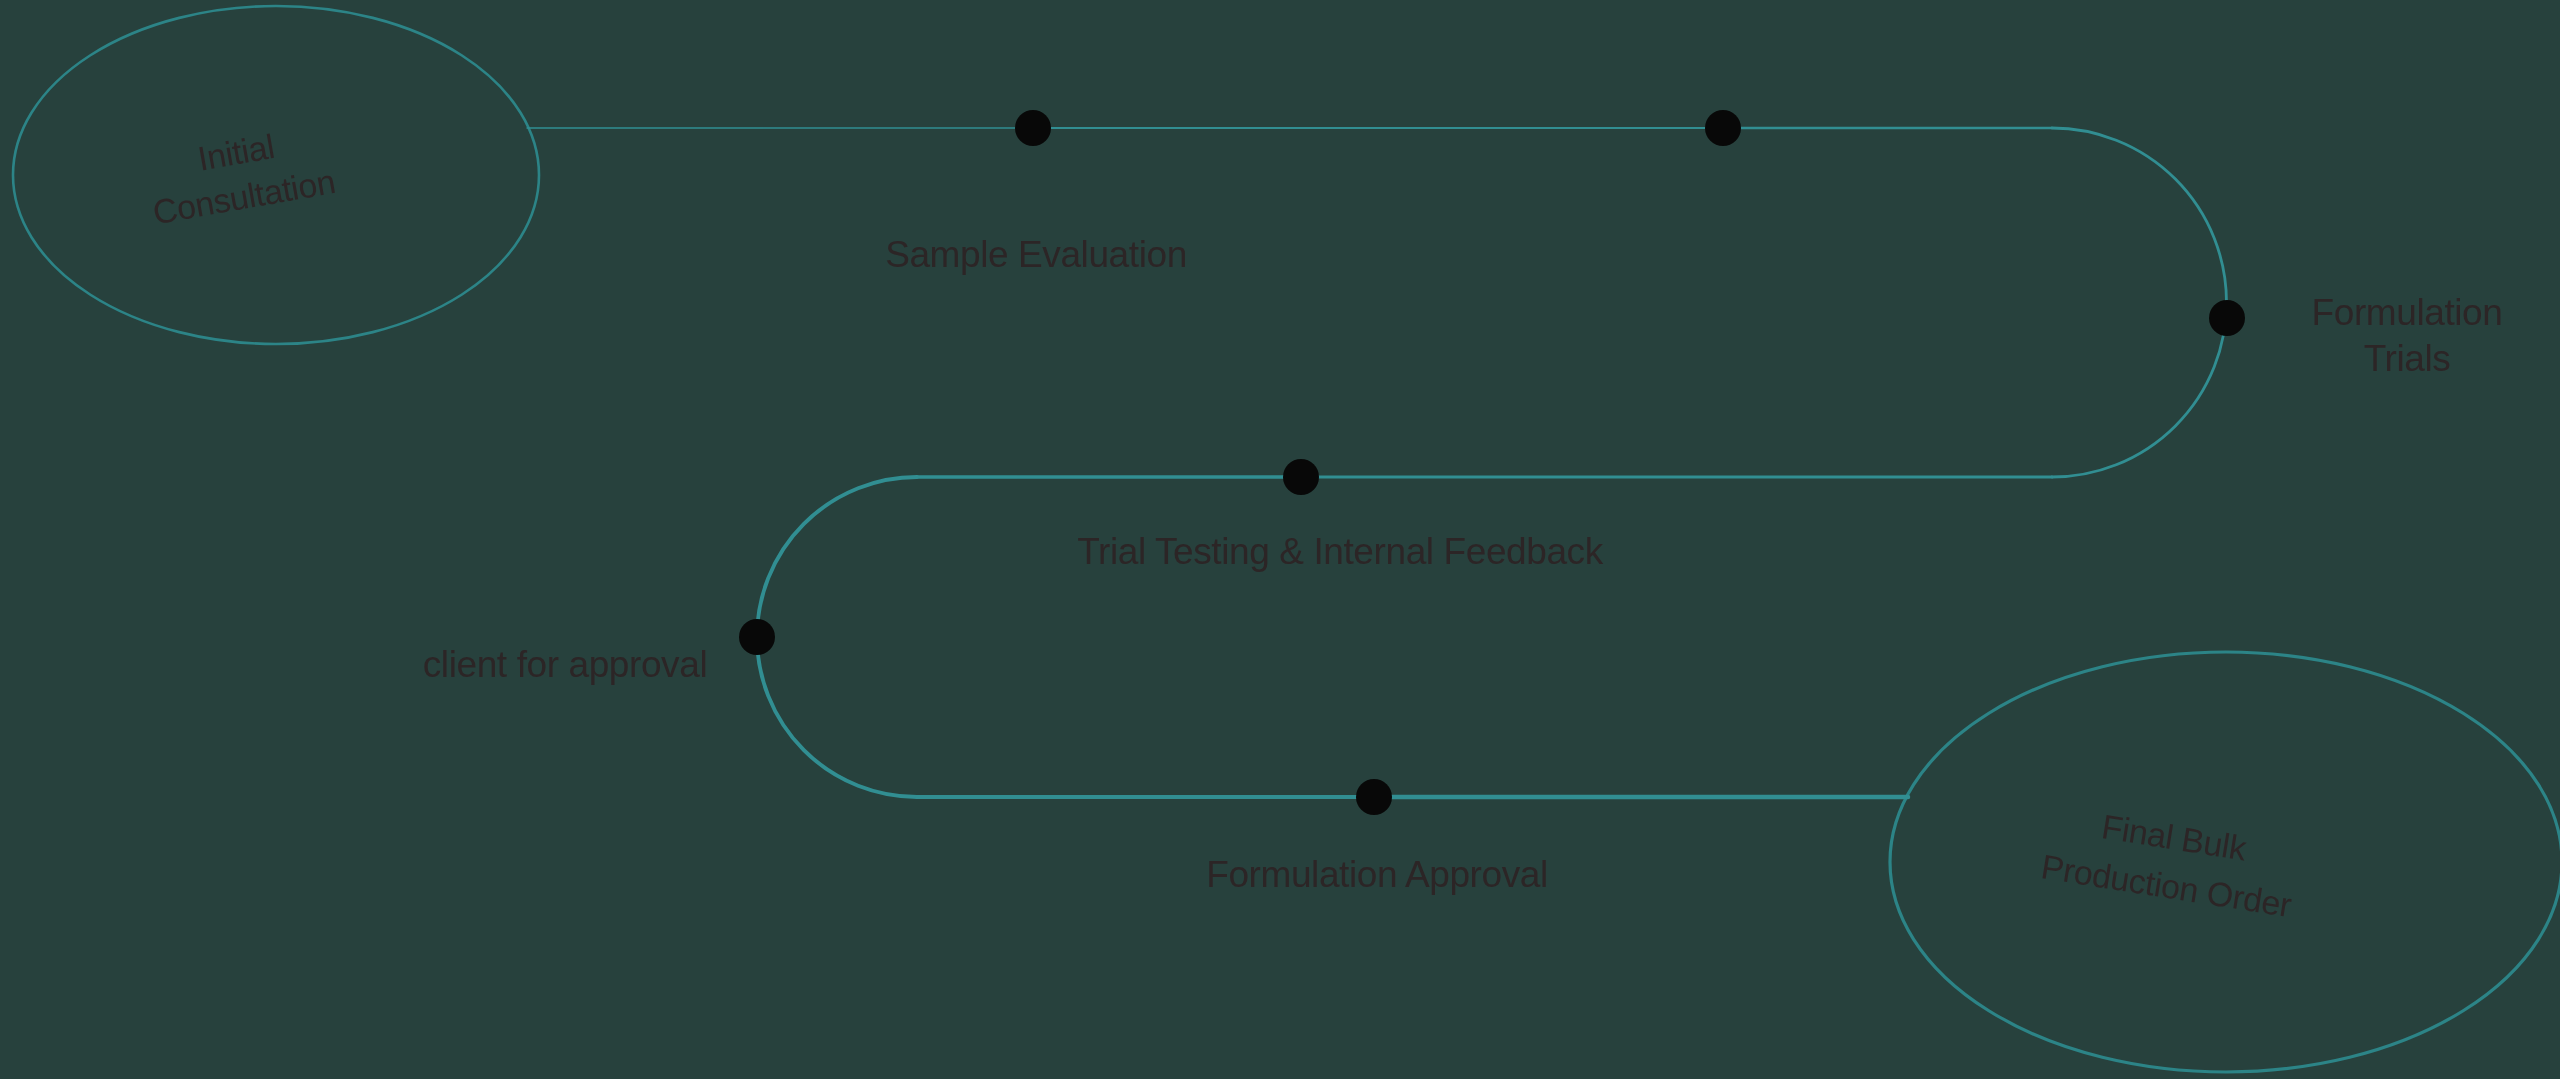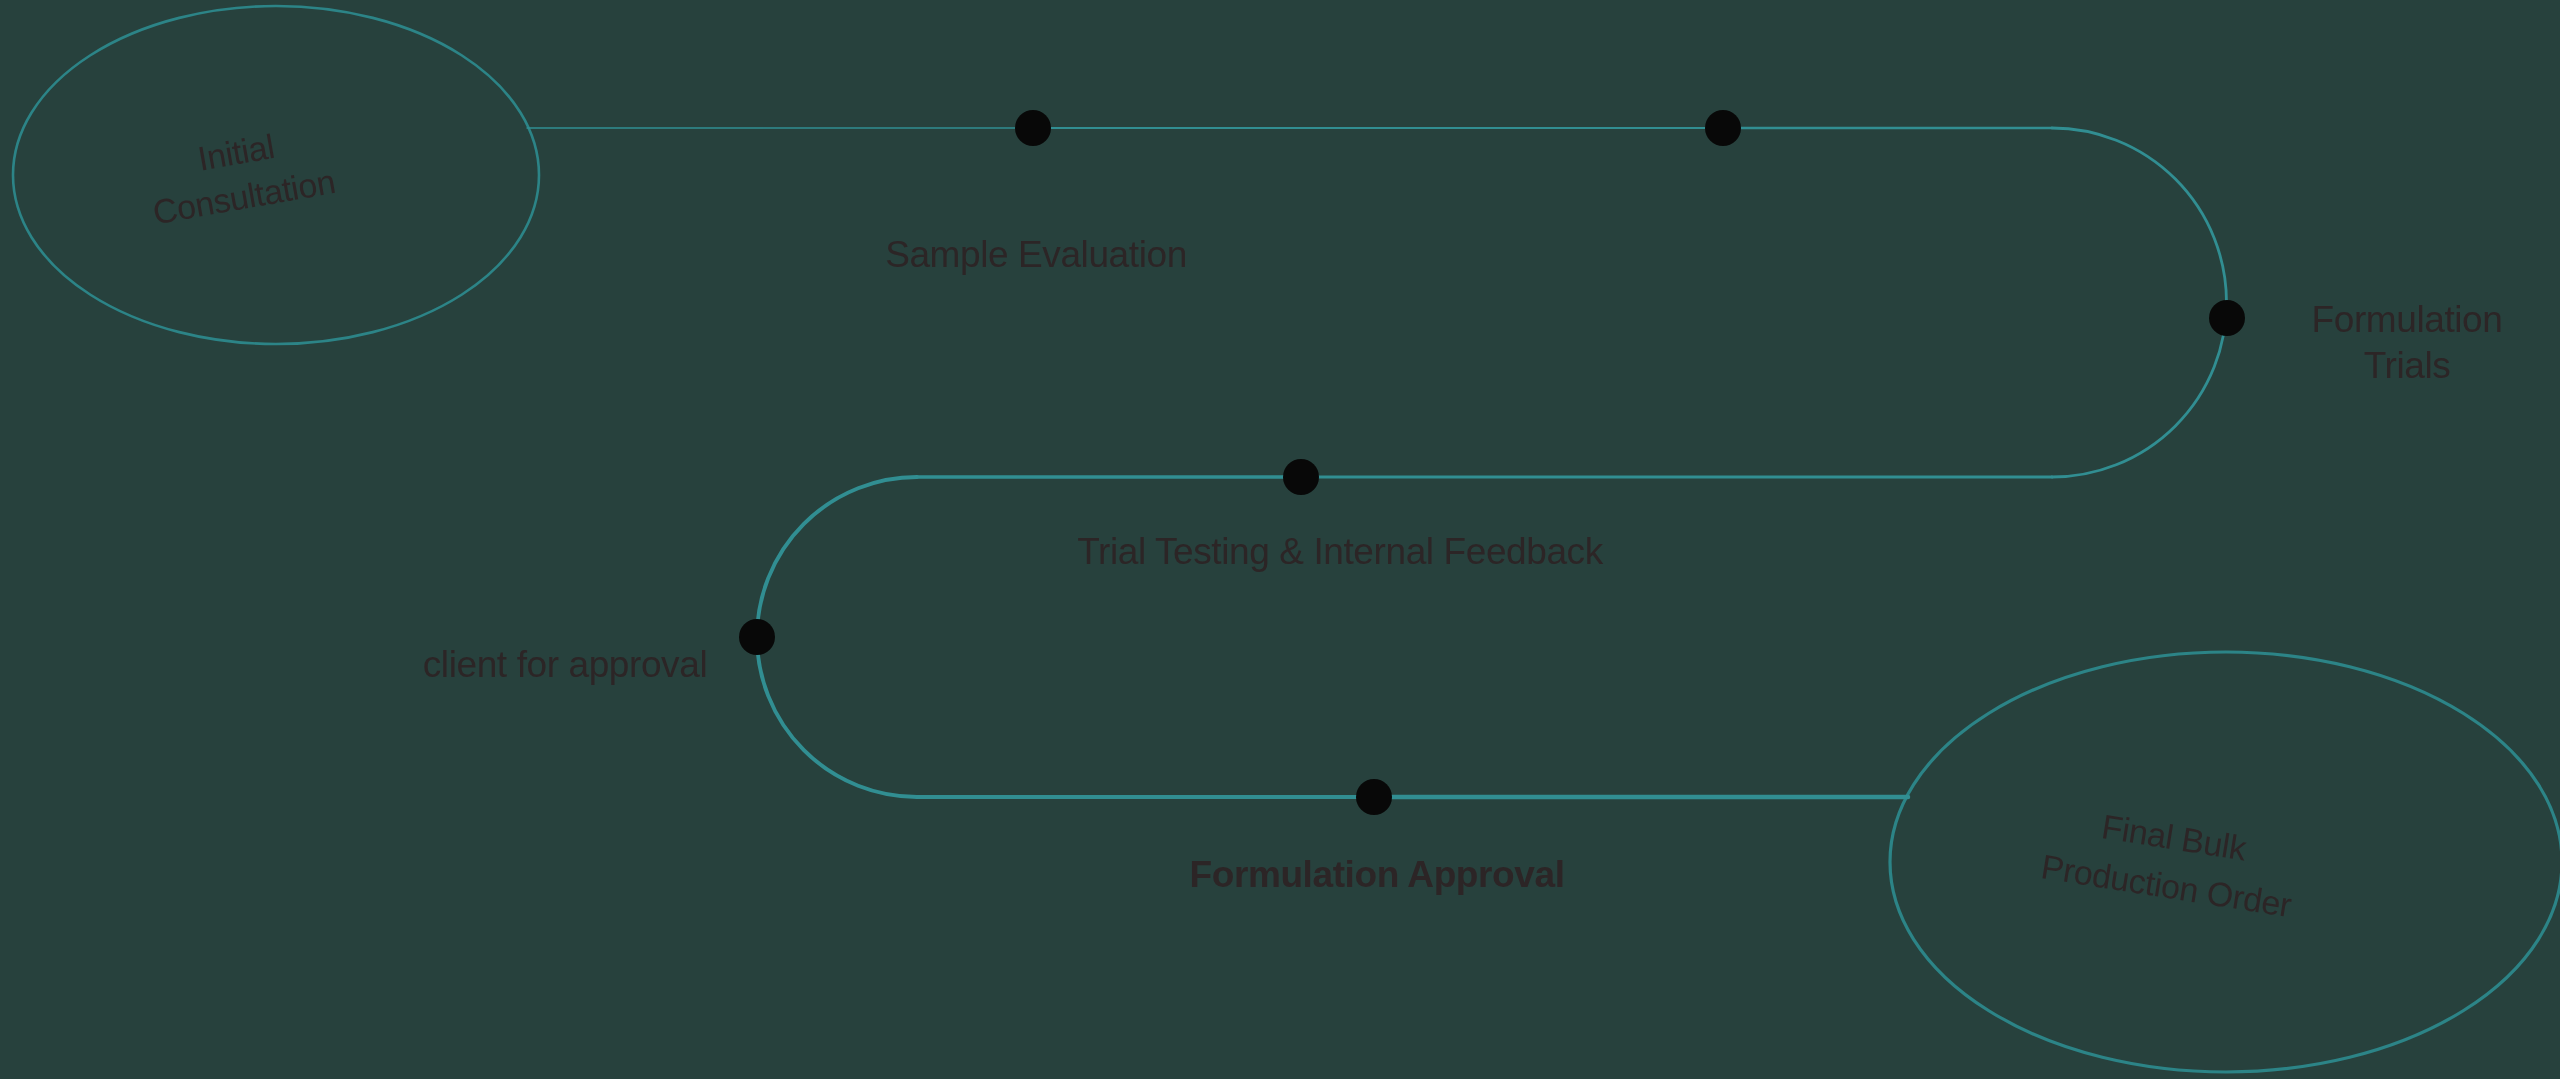--- a/index.html
+++ b/index.html
@@ -48,24 +48,24 @@
   }
   .lbl .ln { display: block; }
 
   #lbl-initial-consultation {
     left: 240px; top: 175px;
     font-size: 34px; line-height: 45px;
     transform: translate(-50%, -50%) rotate(-10deg);
   }
   #lbl-sample-evaluation   { left: 1036px; top: 211px; margin-top: 44px; }
   #lbl-research            { left: 1724px; top: 236px; }
-  #lbl-formulation-trials  { left: 2407px; top: 343px; }
+  #lbl-formulation-trials  { left: 2407px; top: 336px; }
   #lbl-trial-testing       { left: 1340px; top: 552px; }
   #lbl-samples-to-client   { left: 565px;  top: 664px; line-height: 47px; }
-  #lbl-formulation-approval{ left: 1377px; top: 875px; font-weight: bold; }
+  #lbl-formulation-approval{ left: 1377px; top: 875px; }
   #lbl-final-bulk {
     left: 2170px; top: 862px;
     font-size: 34px; line-height: 49px;
     transform: translate(-50%, -50%) rotate(9deg);
   }
 </style>
 </head>
 <body>
 
 <div id="canvas">

